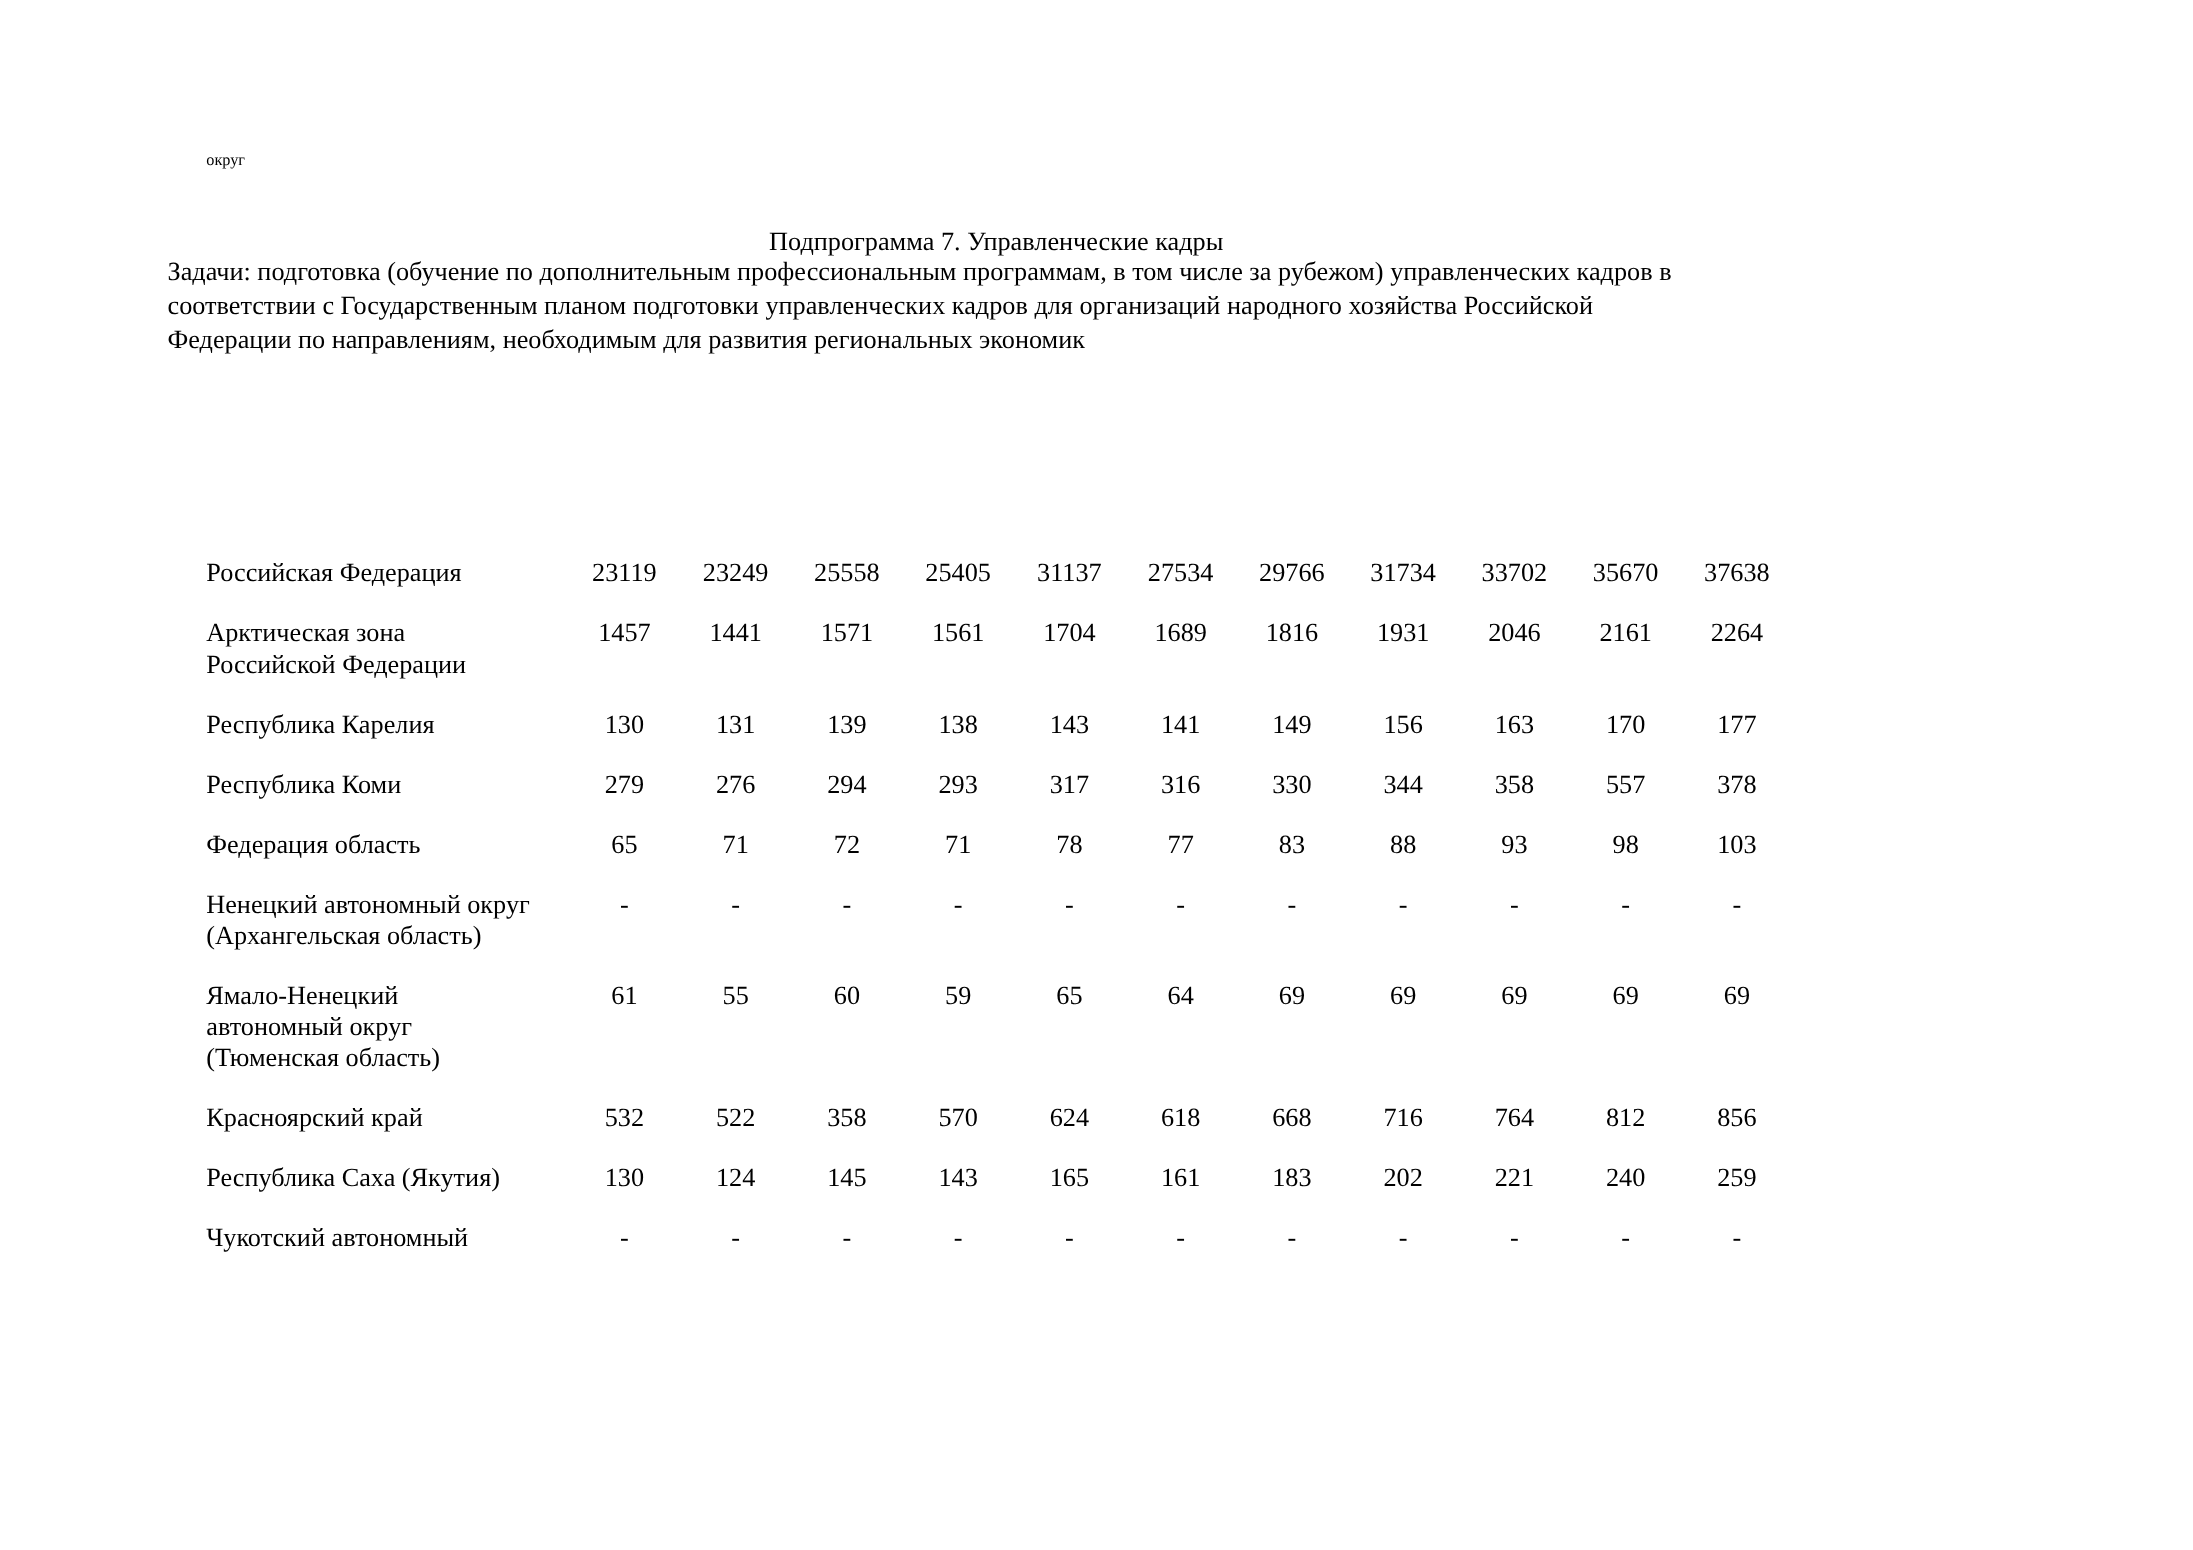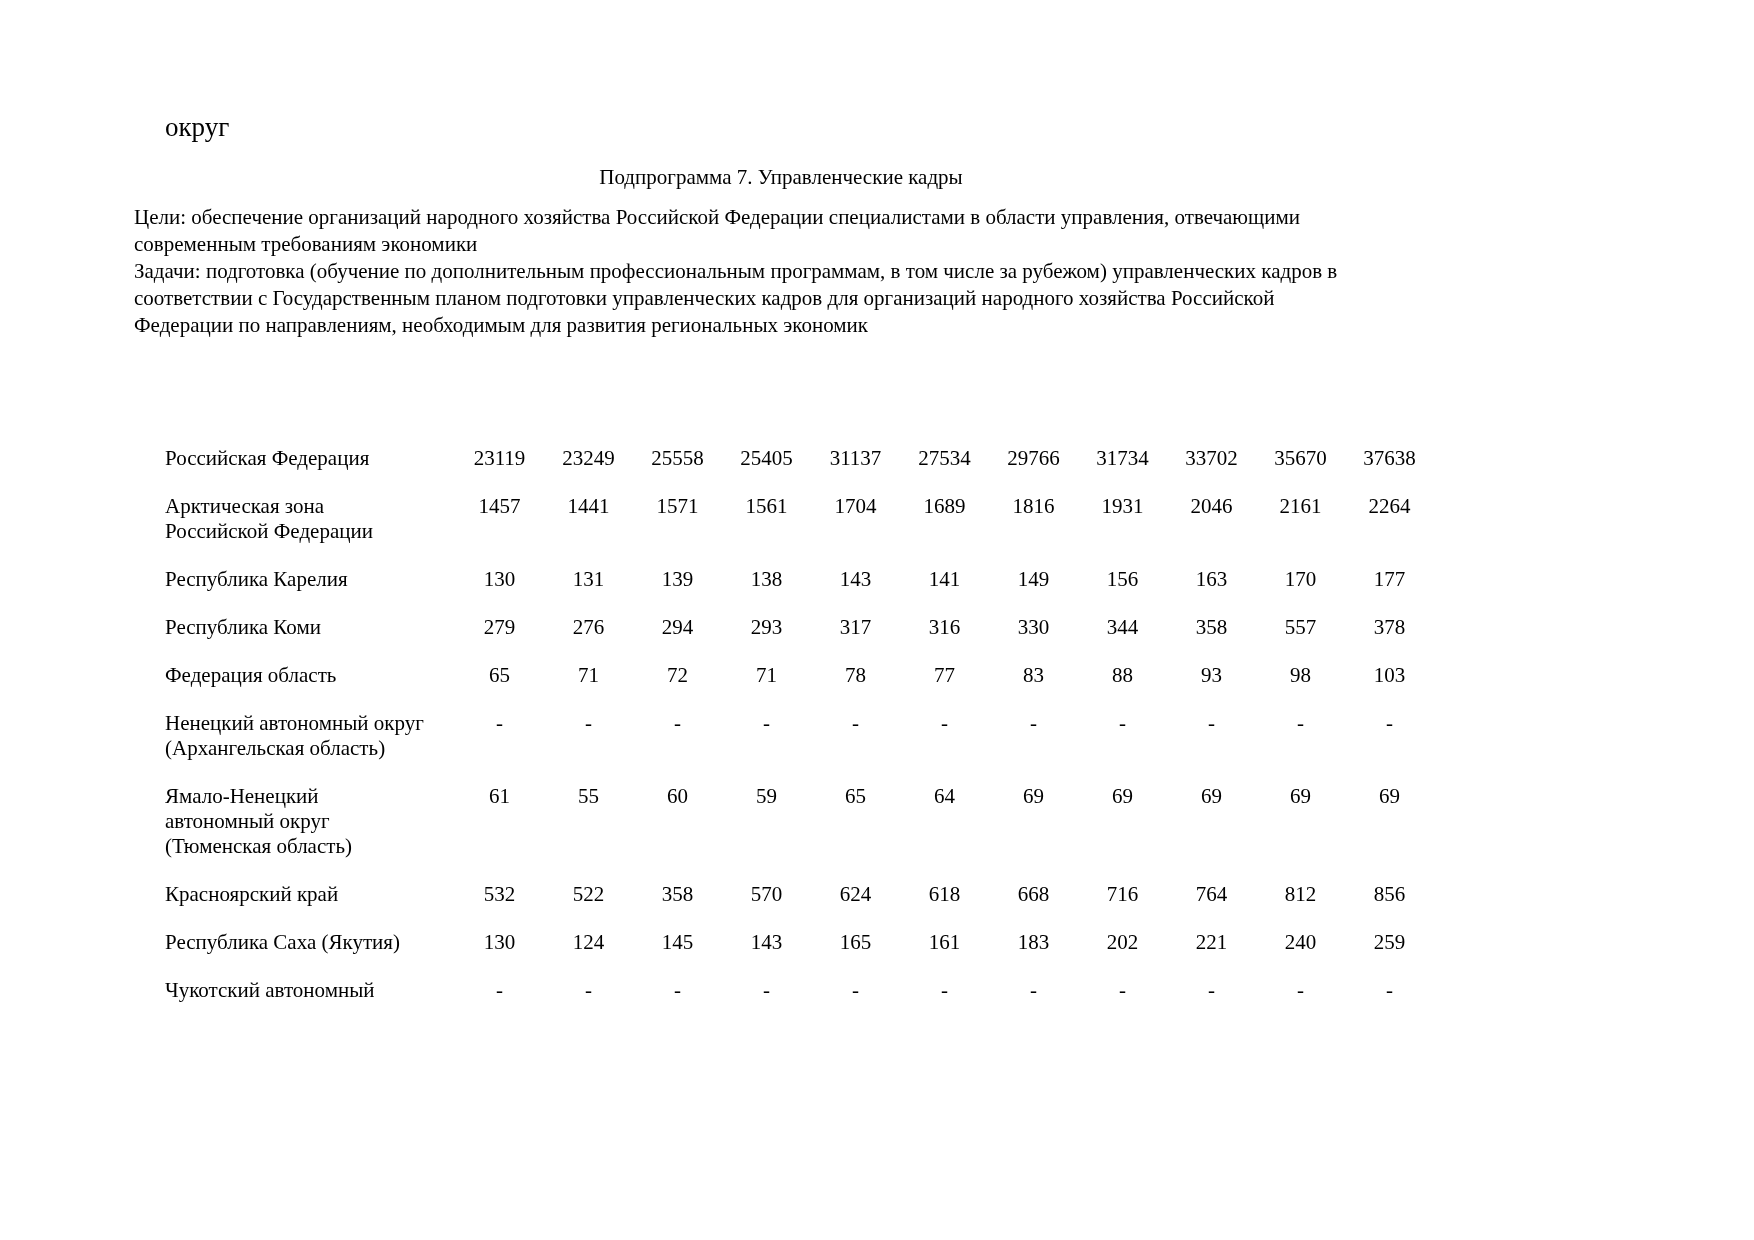--- a/index.html
+++ b/index.html
@@ -17,35 +17,35 @@
   }
   .page {
     position: absolute;
     inset: 0;
     background: #ffffff;
   }
   .carryover {
     position: absolute;
     left: 165px;
     top: 114px;
-    font-size: 27px;
+    font-size: 13px;
     line-height: 27px;
     white-space: pre-line;
     text-align: center;
   }
   .doc-title {
     position: absolute;
     left: 134px;
     top: 164px;
     width: 1294px;
     text-align: center;
     font-size: 21px;
     line-height: 27px;
     font-weight: normal;
-    margin: 0;
+    margin: 16px;
   }
   .body-text {
     position: absolute;
     left: 134px;
     top: 204px;
     width: 1310px;
     font-size: 21px;
     line-height: 27px;
   }
   .body-text p {
@@ -88,22 +88,20 @@
 </head>
 <body>
 
 <div class="page">
 
   <div class="carryover">округ</div>
 
   <div class="doc-title">Подпрограмма 7. Управленческие кадры</div>
 
   <div class="body-text">
-    <p>Цели: обеспечение организаций народного хозяйства Российской Федерации специалистами в области управления, отвечающими
-современным требованиям экономики</p>
     <p>Задачи: подготовка (обучение по дополнительным профессиональным программам, в том числе за рубежом) управленческих кадров в
 соответствии с Государственным планом подготовки управленческих кадров для организаций народного хозяйства Российской
 Федерации по направлениям, необходимым для развития региональных экономик</p>
   </div>
 
 
   <table class="indicators">
     <tbody>
         <tr>
           <td class="region">Российская Федерация</td>

